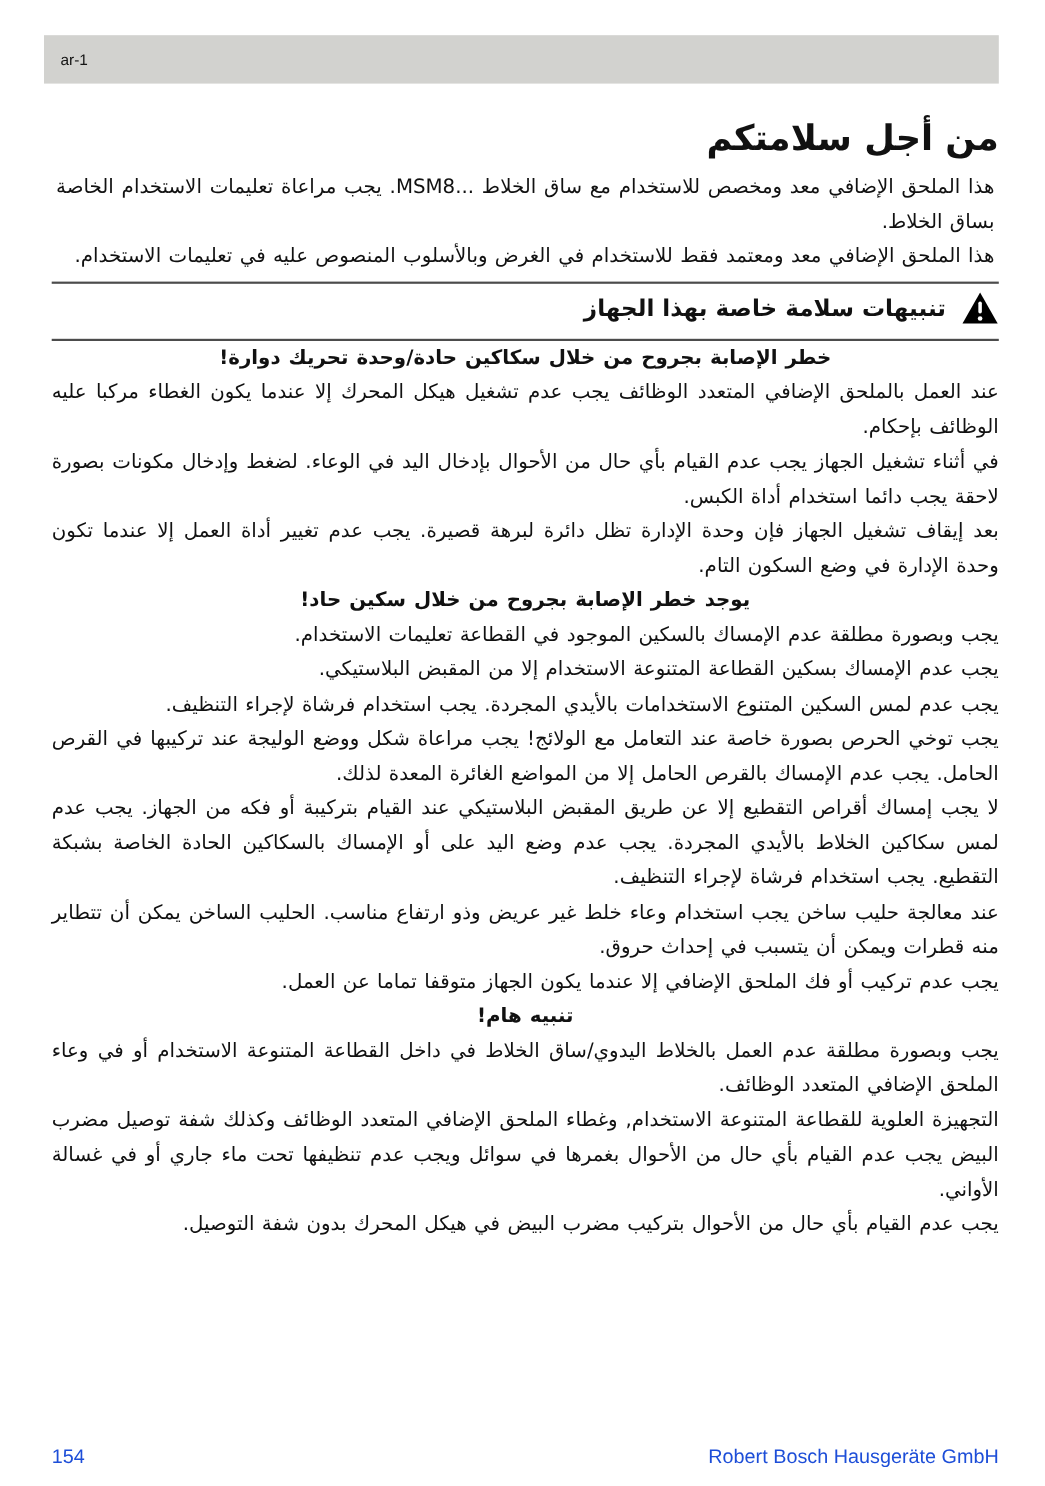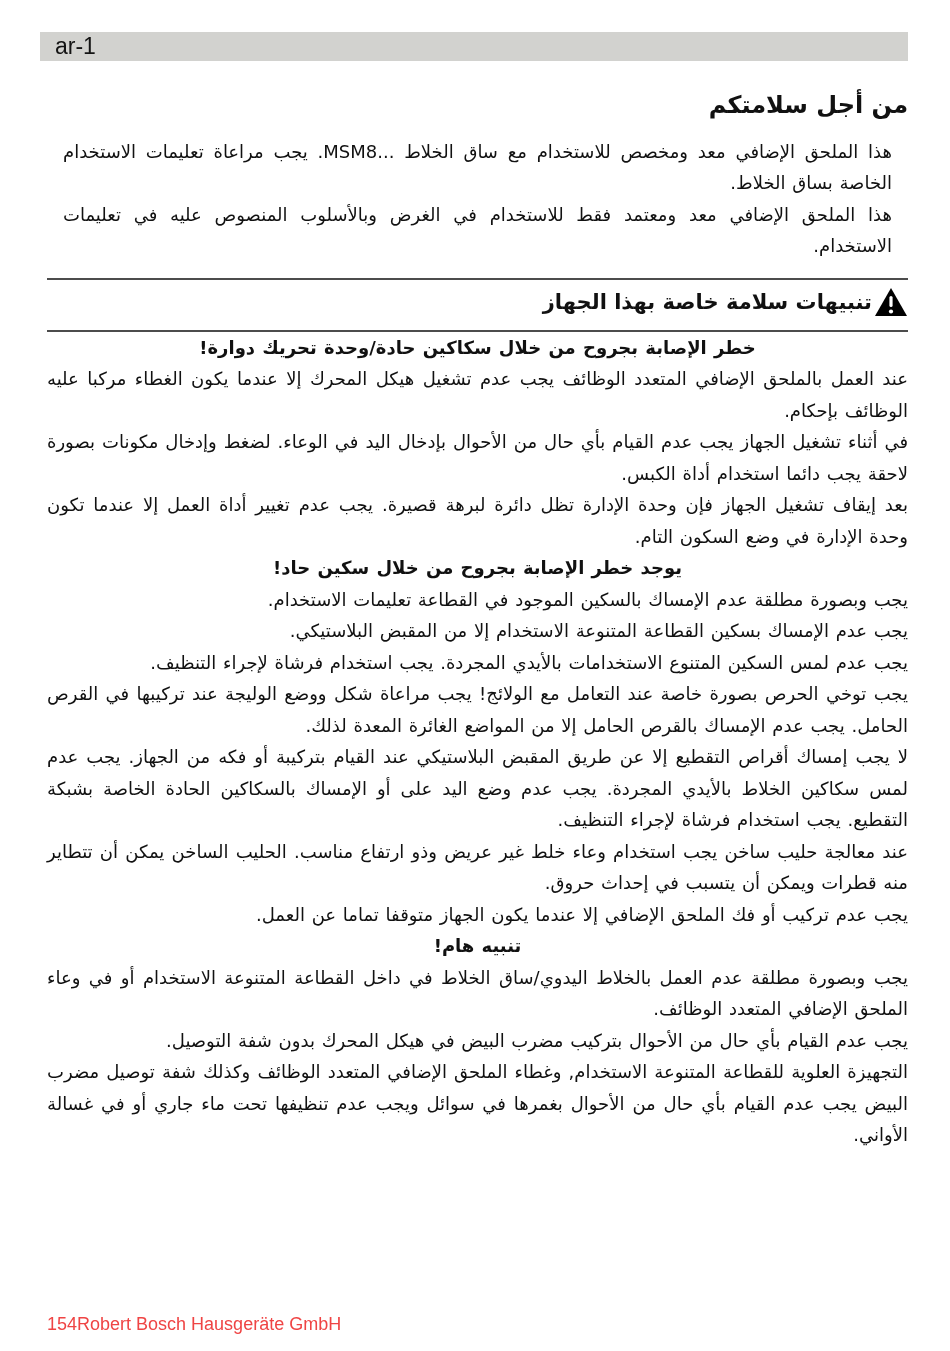--- a/index.html
+++ b/index.html
@@ -12,72 +12,73 @@
     position:relative;
     width:950px;height:1351px;
     box-sizing:border-box;
     background:#ffffff;
     padding:32px 42px 0 47px;
     overflow:hidden;
     color:var(--text);
     font-family:"DejaVu Sans",sans-serif;
   }
   .lang-bar{
-    height:29px;
+    height:44px;
     margin-left:-7px;
     background:var(--bar-bg);
     display:flex;align-items:center;
     padding-left:15px;
     font-family:"Liberation Sans",sans-serif;
-    font-size:23px;
+    font-size:14px;
     color:#141414;
   }
   .title{
     margin:30px 0 10px 0;
     direction:rtl;
     text-align:right;
-    font-size:24px;
+    font-size:32px;
     font-weight:bold;
     line-height:1.2;
   }
-  .intro{margin:16px;}
+  .intro{margin:4px;}
   .block{
     direction:rtl;
     text-align:justify;
     font-size:18px;
     line-height:31.5px;
     word-spacing:1px;
   }
   .block.heading{
     font-weight:bold;
     text-align:center;
   }
   .rule{
     border:none;
     border-top:2px solid var(--rule);
     margin:7px 0 0 0;
   }
   .section-header{
     direction:rtl;
     display:flex;
     align-items:center;
-    gap:2px;
+    gap:14px;
     padding:7px 0 6px 0;
     font-size:21px;
     font-weight:bold;
   }
   .warn-icon{display:inline-flex;align-items:center;}
   .footer{
     position:absolute;
     left:47px;right:42px;bottom:16px;
     display:flex;
+    justify-content:space-between;
     align-items:baseline;
     font-family:"Liberation Sans",sans-serif;
     font-size:18px;
-    color:#ef4444;
+    color:#1d4ed8;
   }
 </style>
 </head>
 <body>
 
 <div class="page">
 
   <div class="lang-bar">
     <span>ar-1</span>
   </div>
@@ -112,22 +113,22 @@
       <div class="block heading" dir="rtl">يوجد خطر الإصابة بجروح من خلال سكين حاد!</div>
       <div class="block para" dir="rtl">يجب وبصورة مطلقة عدم الإمساك بالسكين الموجود في القطاعة تعليمات الاستخدام.</div>
       <div class="block para" dir="rtl">يجب عدم الإمساك بسكين القطاعة المتنوعة الاستخدام إلا من المقبض البلاستيكي.</div>
       <div class="block para" dir="rtl">يجب عدم لمس السكين المتنوع الاستخدامات بالأيدي المجردة. يجب استخدام فرشاة لإجراء التنظيف.</div>
       <div class="block para" dir="rtl">يجب توخي الحرص بصورة خاصة عند التعامل مع الولائج! يجب مراعاة شكل ووضع الوليجة عند تركيبها في القرص الحامل. يجب عدم الإمساك بالقرص الحامل إلا من المواضع الغائرة المعدة لذلك.</div>
       <div class="block para" dir="rtl">لا يجب إمساك أقراص التقطيع إلا عن طريق المقبض البلاستيكي عند القيام بتركيبة أو فكه من الجهاز. يجب عدم لمس سكاكين الخلاط بالأيدي المجردة. يجب عدم وضع اليد على أو الإمساك بالسكاكين الحادة الخاصة بشبكة التقطيع. يجب استخدام فرشاة لإجراء التنظيف.</div>
       <div class="block para" dir="rtl">عند معالجة حليب ساخن يجب استخدام وعاء خلط غير عريض وذو ارتفاع مناسب. الحليب الساخن يمكن أن تتطاير منه قطرات ويمكن أن يتسبب في إحداث حروق.</div>
       <div class="block para" dir="rtl">يجب عدم تركيب أو فك الملحق الإضافي إلا عندما يكون الجهاز متوقفا تماما عن العمل.</div>
       <div class="block heading" dir="rtl">تنبيه هام!</div>
       <div class="block para" dir="rtl">يجب وبصورة مطلقة عدم العمل بالخلاط اليدوي/ساق الخلاط في داخل القطاعة المتنوعة الاستخدام أو في وعاء الملحق الإضافي المتعدد الوظائف.</div>
+      <div class="block para" dir="rtl">التجهيزة العلوية للقطاعة المتنوعة الاستخدام, وغطاء الملحق الإضافي المتعدد الوظائف وكذلك شفة توصيل مضرب البيض يجب عدم القيام بأي حال من الأحوال بغمرها في سوائل ويجب عدم تنظيفها تحت ماء جاري أو في غسالة الأواني.</div>
       <div class="block para" dir="rtl">يجب عدم القيام بأي حال من الأحوال بتركيب مضرب البيض في هيكل المحرك بدون شفة التوصيل.</div>
-      <div class="block para" dir="rtl">التجهيزة العلوية للقطاعة المتنوعة الاستخدام, وغطاء الملحق الإضافي المتعدد الوظائف وكذلك شفة توصيل مضرب البيض يجب عدم القيام بأي حال من الأحوال بغمرها في سوائل ويجب عدم تنظيفها تحت ماء جاري أو في غسالة الأواني.</div>
     </div>
 
   <div class="footer">
     <span>154</span>
     <span>Robert Bosch Hausgeräte GmbH</span>
   </div>
 
 </div>
 
 </body></html>

